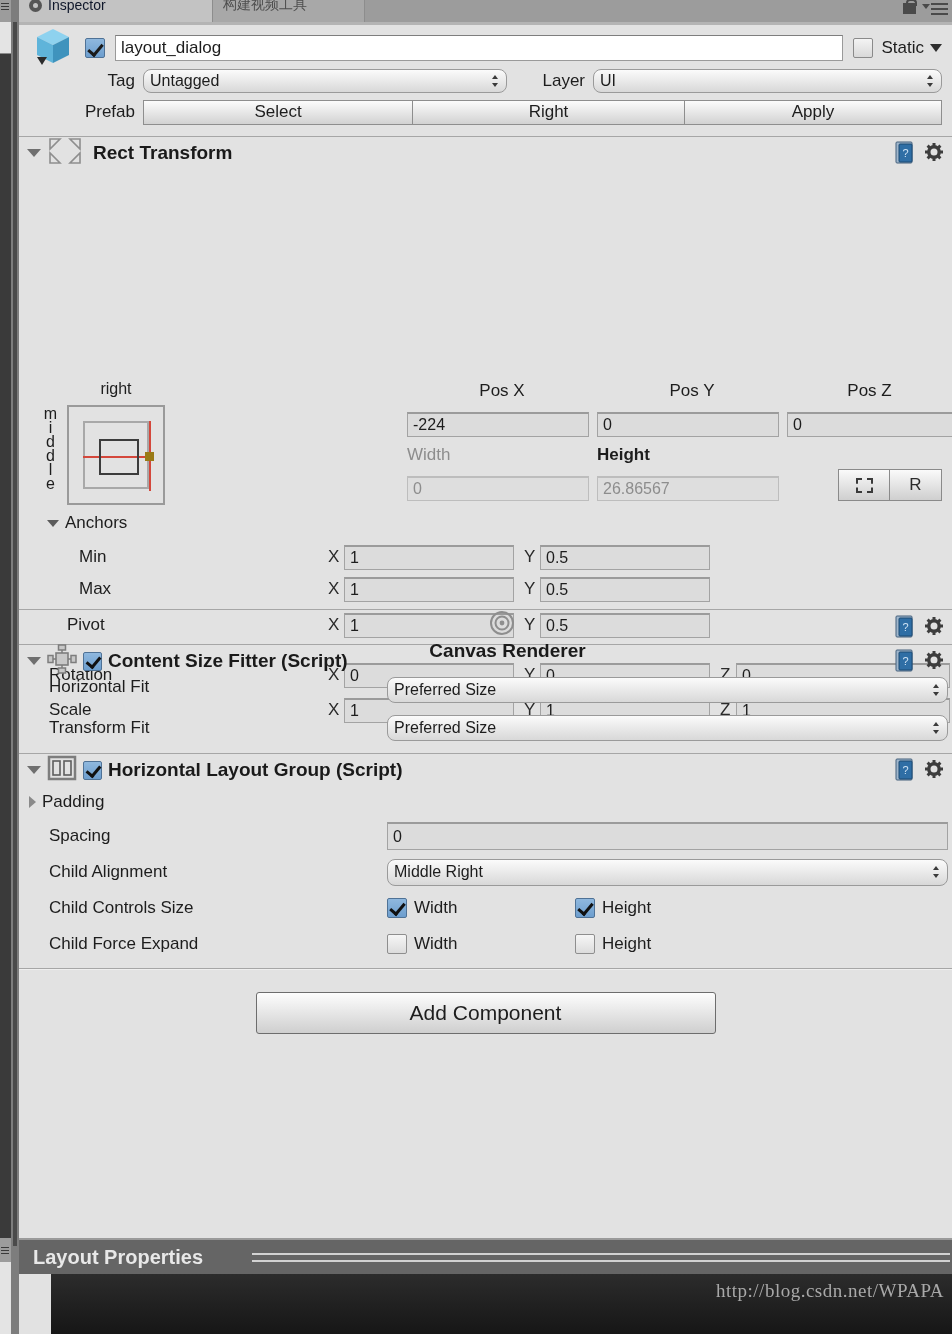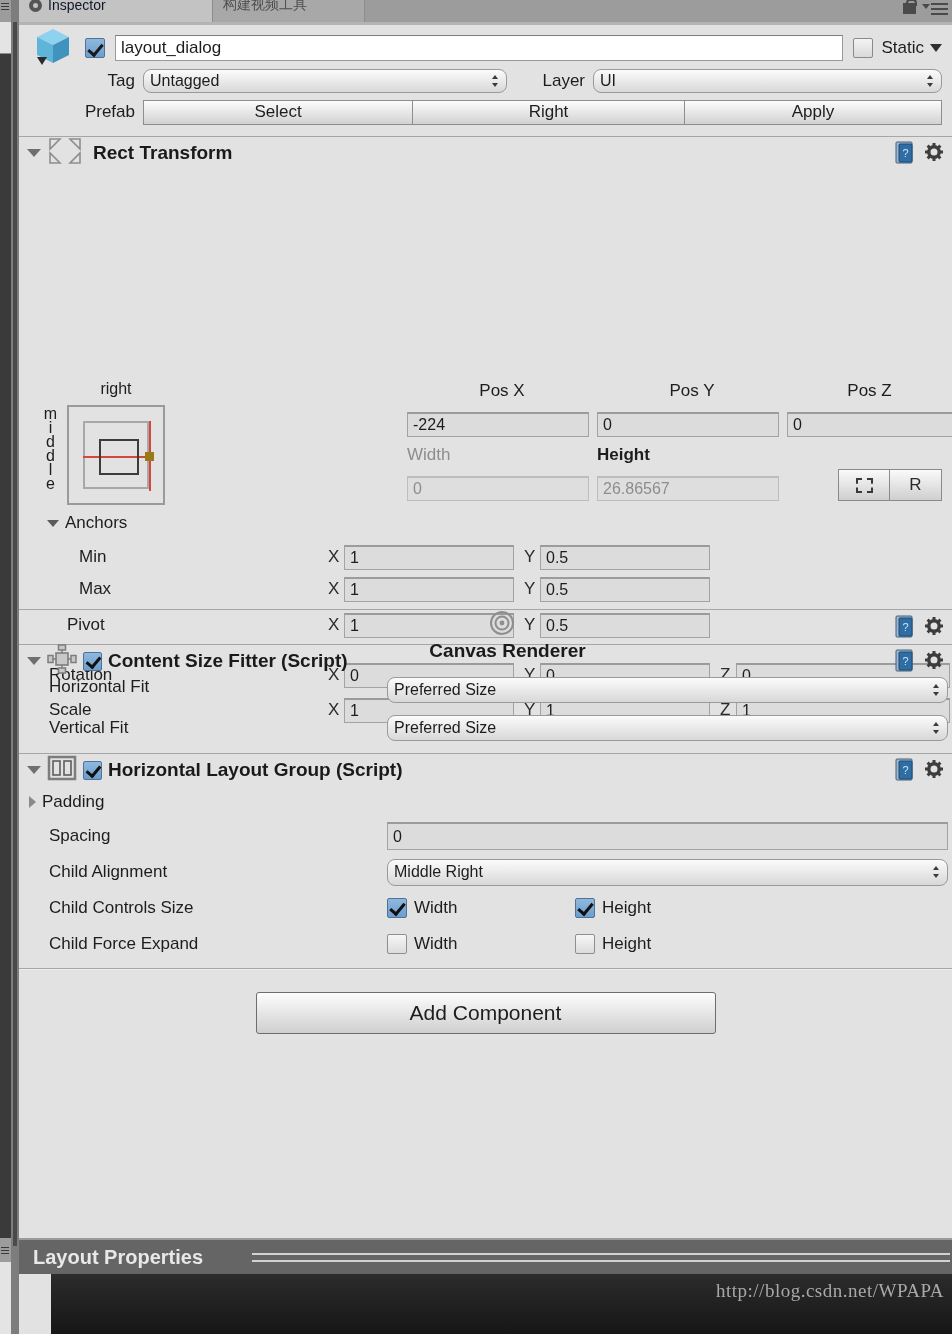--- a/index.html
+++ b/index.html
@@ -733,21 +733,21 @@
       </div>
 
       <div style="display:flex; align-items:flex-start; height:34px; padding:0 4px 0 30px;">
         <span class="row-lbl" style="width:338px">Horizontal Fit</span>
         <span class="popup" style="flex:1 1 auto; height:26px;">
           <span>Preferred Size</span>
           <span class="popup-arrows"></span>
         </span>
       </div>
       <div style="display:flex; align-items:center; height:34px; padding:0 4px 0 30px;">
-        <span class="row-lbl" style="width:338px">Vertical Fit</span>
+        <span class="row-lbl" style="width:338px">Transform Fit</span>
         <span class="popup" style="flex:1 1 auto; height:26px;">
           <span>Preferred Size</span>
           <span class="popup-arrows"></span>
         </span>
       </div>
       <div style="height:8px"></div>
     </div>
 
     <div class="comp-sep"></div>
 

